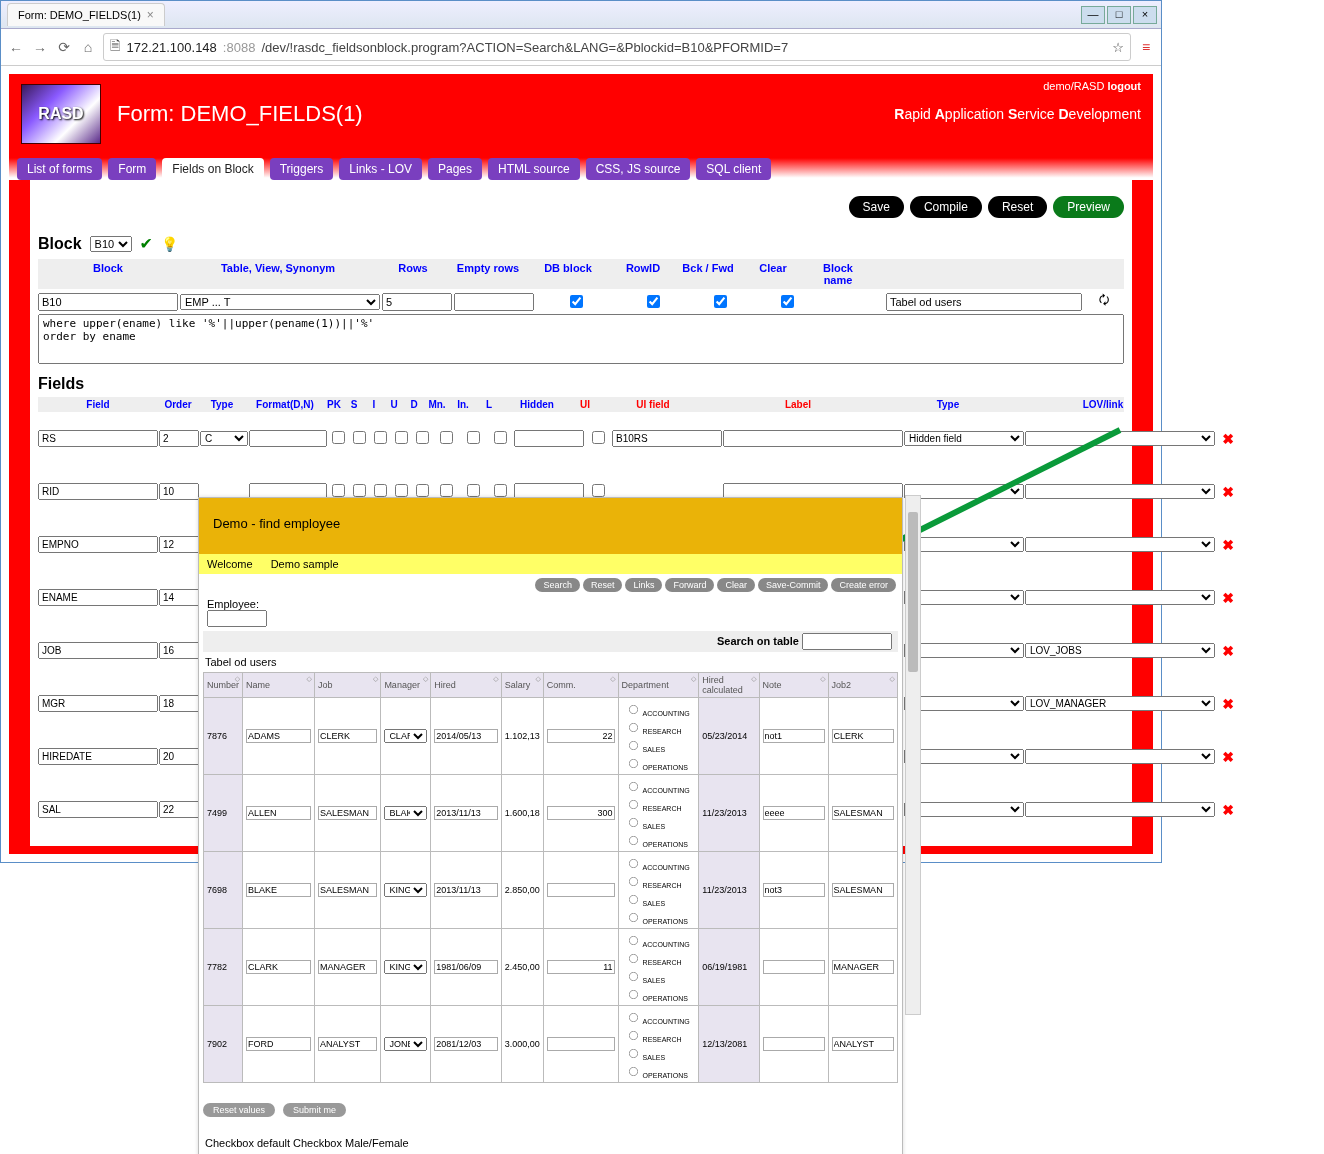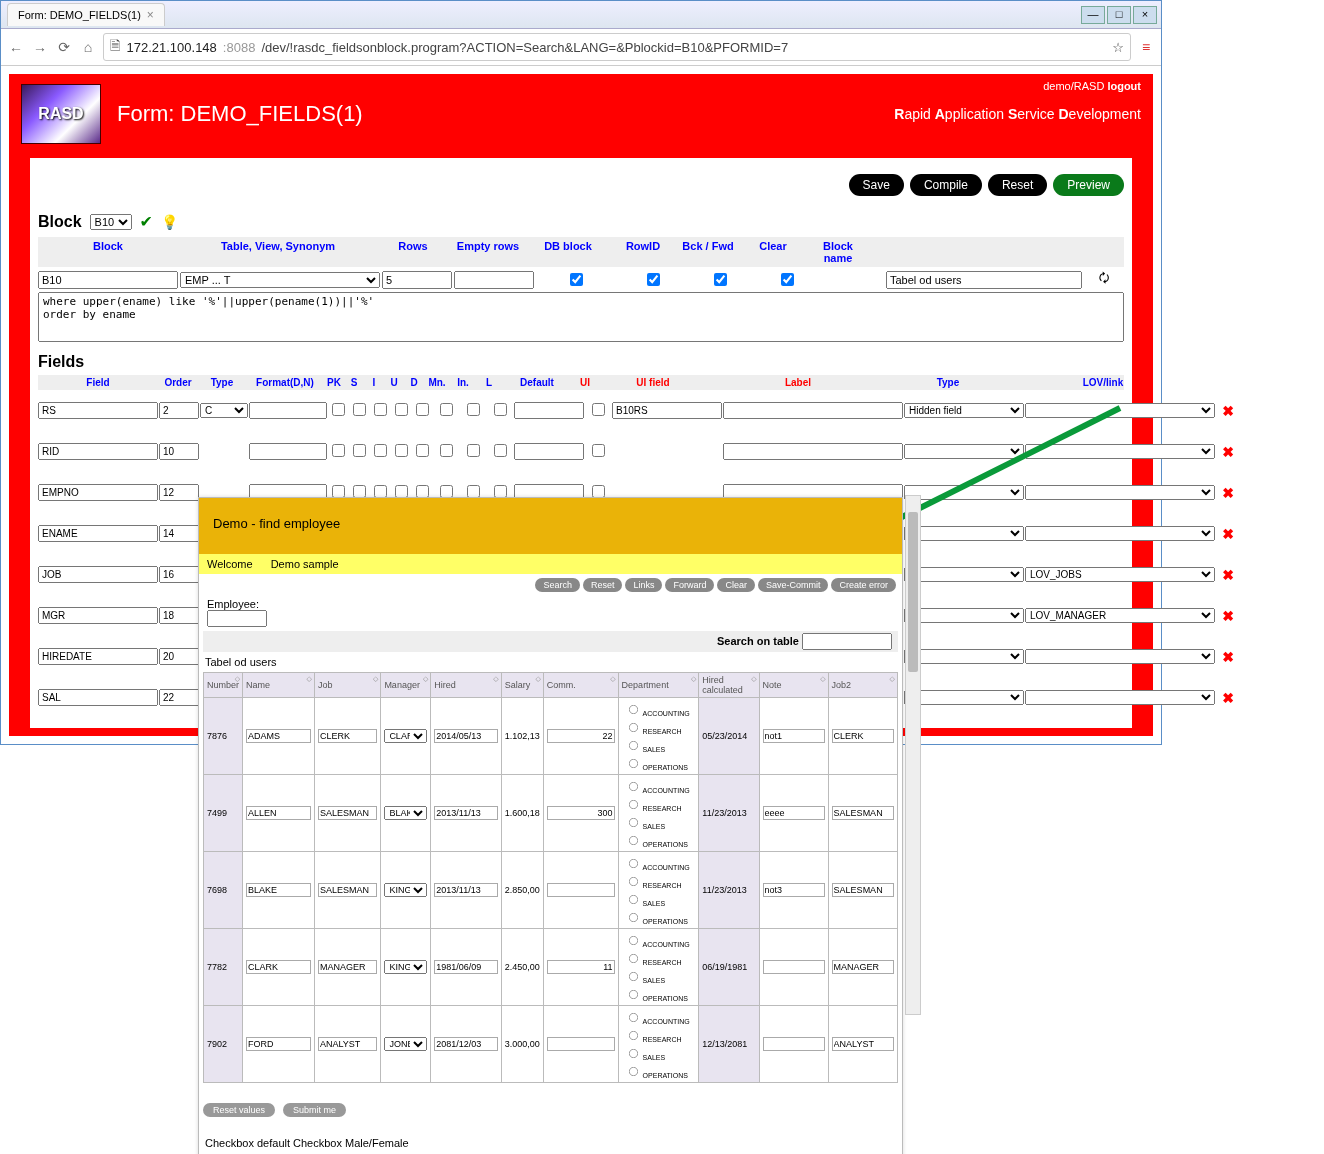--- a/index.html
+++ b/index.html
@@ -42,21 +42,21 @@
 .grid-hdr div { padding:3px 2px; }
 .grid-row { display:grid; grid-template-columns:140px 200px 70px 80px 80px 70px 60px 70px 60px 1fr 40px; align-items:center; gap:2px; padding:2px 0;}
 .grid-row input[type=text]{ width:100%; font-size:11px; padding:1px 2px; }
 .grid-row select{ width:100%; font-size:11px; }
 .cb { text-align:center; }
 .sql-area { width:100%; height:50px; font-family:monospace; font-size:11px; resize:none; padding:2px 4px; }
 .fields-title { font-size:16px; font-weight:bold; margin:8px 0 4px 0; }
 .fields-hdr { display:grid; grid-template-columns:120px 40px 48px 78px 20px 20px 20px 20px 20px 26px 26px 26px 70px 26px 110px 180px 120px 190px 24px; background:#eee; font-size:10px; color:#00f; text-align:center; font-weight:bold; }
 .fields-hdr > div { padding:2px 1px; }
 .fields-hdr .red { color:red; }
-.fields-row { display:grid; grid-template-columns:120px 40px 48px 78px 20px 20px 20px 20px 20px 26px 26px 26px 70px 26px 110px 180px 120px 190px 24px; align-items:center; gap:1px; padding:12px 0;}
+.fields-row { display:grid; grid-template-columns:120px 40px 48px 78px 20px 20px 20px 20px 20px 26px 26px 26px 70px 26px 110px 180px 120px 190px 24px; align-items:center; gap:1px; padding:18px 0;}
 .fields-row input[type=text]{ width:100%; font-size:10px; padding:1px 2px;}
 .fields-row select{ width:100%; font-size:10px; }
 .fields-row .cb input{ margin:0; }
 .del-x { color:red; font-weight:bold; font-size:14px; text-align:center; cursor:pointer; }
 
 .overlay-scroll { position:absolute; right:-10px; top:495px; width:16px; height:520px; background:#eee; border:1px solid #ccc; }
 .overlay-scroll .thumb { background:#bbb; margin:16px 2px 0 2px; height:160px; border-radius:2px; }
 
 .preview-panel { position:absolute; left:198px; top:497px; width:705px; background:#fff; border:1px solid #bbb; font-size:11px; box-shadow:0 0 4px rgba(0,0,0,0.15); }
 .prev-header { background:#eab308; padding:18px 14px; font-size:13px; height:56px;}
@@ -119,20 +119,31 @@
       </div>
       <div class="header-band">
         <div class="logo">
             <span>RASD</span>
           </div>
         <div class="page-title">Form: DEMO_FIELDS(1)</div>
         <div class="brand-right">
           <b>R</b><span>apid </span><b>A</b><span>pplication </span><b>S</b><span>ervice </span><b>D</b><span>evelopment</span>
         </div>
       </div>
+      <div class="tabbar" id="tabbar">
+          <div class="navtab">List of forms</div>
+          <div class="navtab">Form</div>
+          <div class="navtab active">Fields on Block</div>
+          <div class="navtab">Triggers</div>
+          <div class="navtab">Links - LOV</div>
+          <div class="navtab">Pages</div>
+          <div class="navtab">HTML source</div>
+          <div class="navtab">CSS, JS source</div>
+          <div class="navtab">SQL client</div>
+        </div>
 
       <div class="content-panel" style="position:relative;">
         <div class="pill-row">
           <div class="pill">Save</div>
           <div class="pill">Compile</div>
           <div class="pill">Reset</div>
           <div class="pill green">Preview</div>
         </div>
 
         <div class="block-row">
@@ -177,21 +188,21 @@
             <div>Type</div>
             <div>Format(D,N)</div>
             <div>PK</div>
             <div>S</div>
             <div>I</div>
             <div>U</div>
             <div>D</div>
             <div>Mn.</div>
             <div>In.</div>
             <div>L</div>
-            <div>Default</div>
+            <div>Hidden</div>
             <div class="red">UI</div>
             <div class="red">UI field</div>
             <div class="red">Label</div>
             <div>Type</div>
             <div>LOV/link</div>
             <div></div>
           </div>
         <div id="fields-body">
             <div class="fields-row">
               <input type="text" value="RS" style="">

